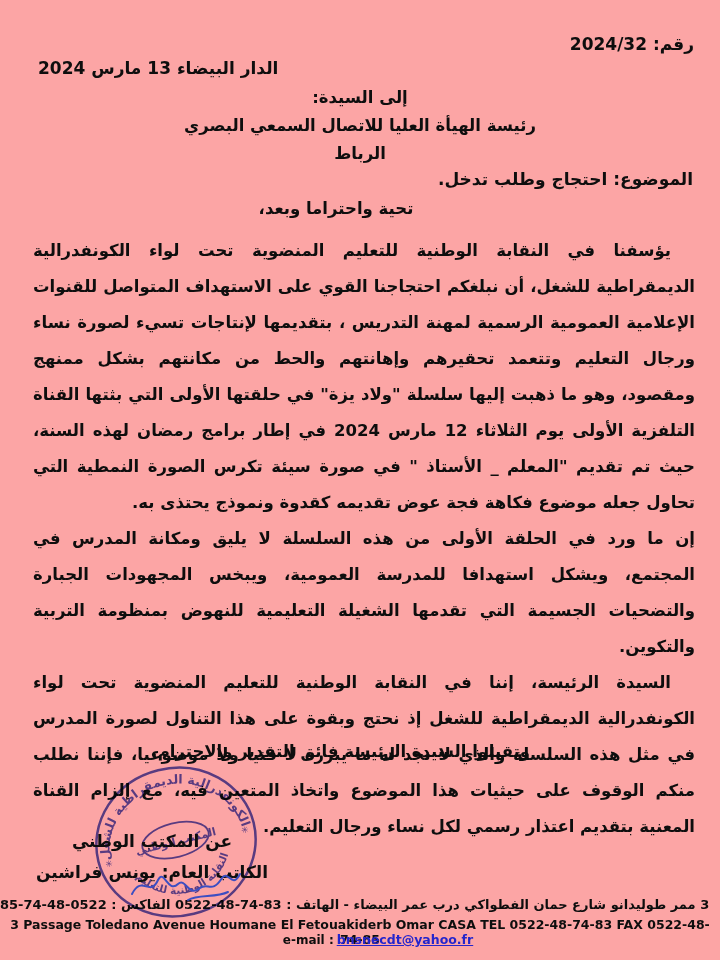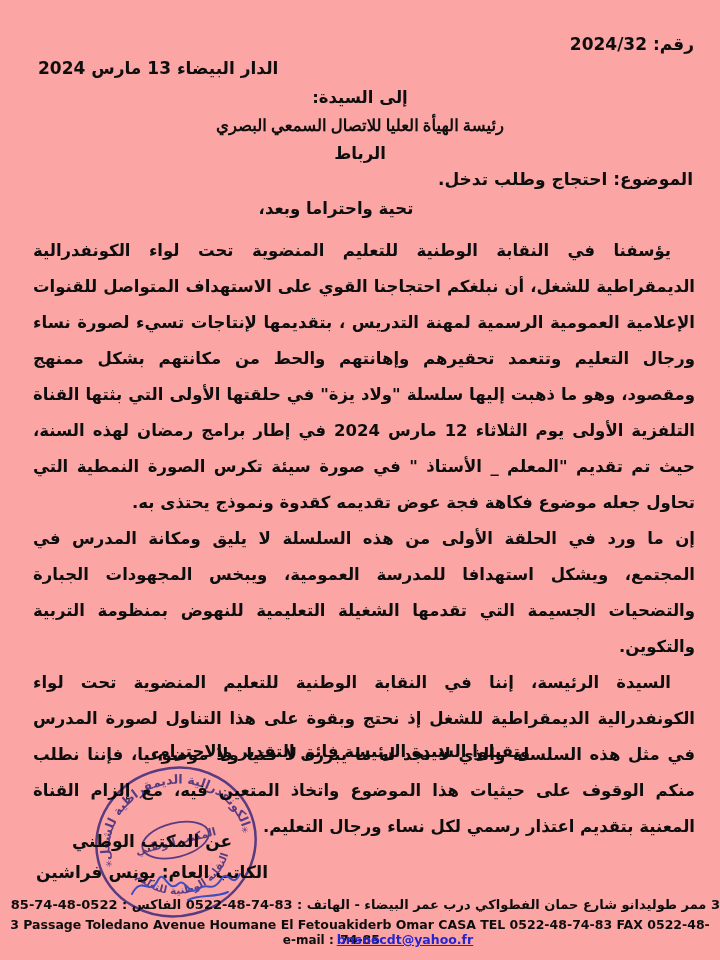--- a/index.html
+++ b/index.html
@@ -11,39 +11,39 @@
     font-family:"DejaVu Sans",sans-serif;
     font-weight:bold;
     color:#0e0e0e;
     overflow:hidden;
   }
   .abs{position:absolute;}
   .ref-number{top:34px;right:26px;font-size:17px;direction:rtl;}
   .date-line{top:58px;left:38px;font-size:17px;direction:rtl;}
   .center-line{left:0;width:100%;text-align:center;direction:rtl;font-size:16.5px;}
   .to-line{top:88px;}
-  .recipient-title{top:116px;font-family:Liberation Serif, serif;}
+  .recipient-title{top:116px;}
   .recipient-city{top:144px;}
   .subject-line{top:169px;right:27px;font-size:17px;direction:rtl;}
   .salutation{top:199px;left:0;width:672px;text-align:center;direction:rtl;font-size:16.5px;}
   .body-text{
     top:233px;left:33px;right:25px;
     direction:rtl;
     text-align:justify;
     text-justify:inter-word;
     font-size:16.5px;
     line-height:36px;
   }
   .body-text p{margin:0;}
   .body-text p.indent{text-indent:24px;}
   .closing-line{top:742px;left:10px;width:520px;text-align:right;direction:rtl;font-size:16.5px;}
   .sig-block{top:826px;left:24px;width:256px;text-align:center;direction:rtl;font-size:17px;line-height:31px;z-index:3;}
   .stamp-wrap{top:764px;left:90px;width:172px;height:156px;z-index:2;opacity:.85;mix-blend-mode:multiply;transform:rotate(-14deg);}
   .squiggle-wrap{top:864px;left:128px;z-index:4;}
-  .footer-ar{top:897px;left:0;width:100%;text-align:right;direction:rtl;font-size:13px;}
+  .footer-ar{top:897px;left:0;width:100%;text-align:left;direction:rtl;font-size:13px;}
   .footer-en{top:917px;left:0;width:100%;text-align:center;font-size:12.5px;}
   .footer-email{
     top:932px;left:0;width:100%;
     display:flex;justify-content:center;align-items:baseline;gap:3px;
     direction:ltr;
   }
   .email-label{font-size:12px;margin-left:36px;}
   .email-link{font-size:12.5px;text-decoration:underline;cursor:pointer;}
   .email-alt{font-size:20px;font-family:"DejaVu Serif",serif;}
   .stamp-svg text{font-family:"DejaVu Sans",sans-serif;font-weight:bold;}

